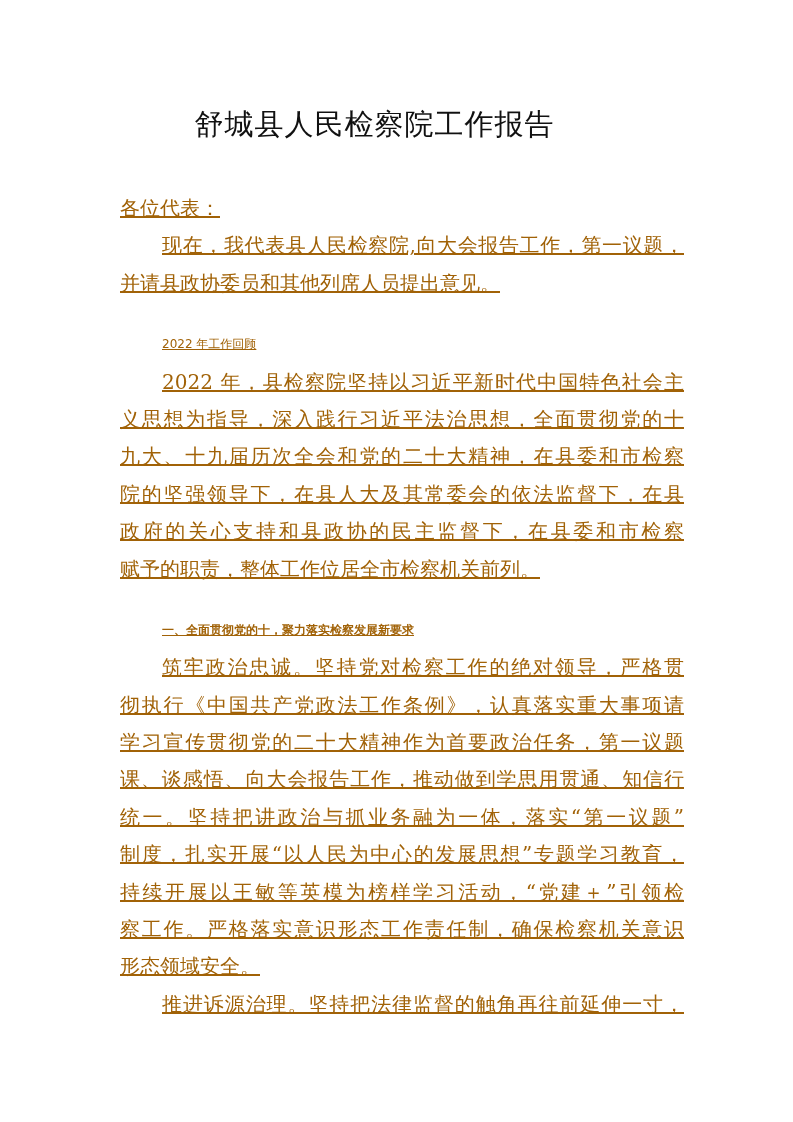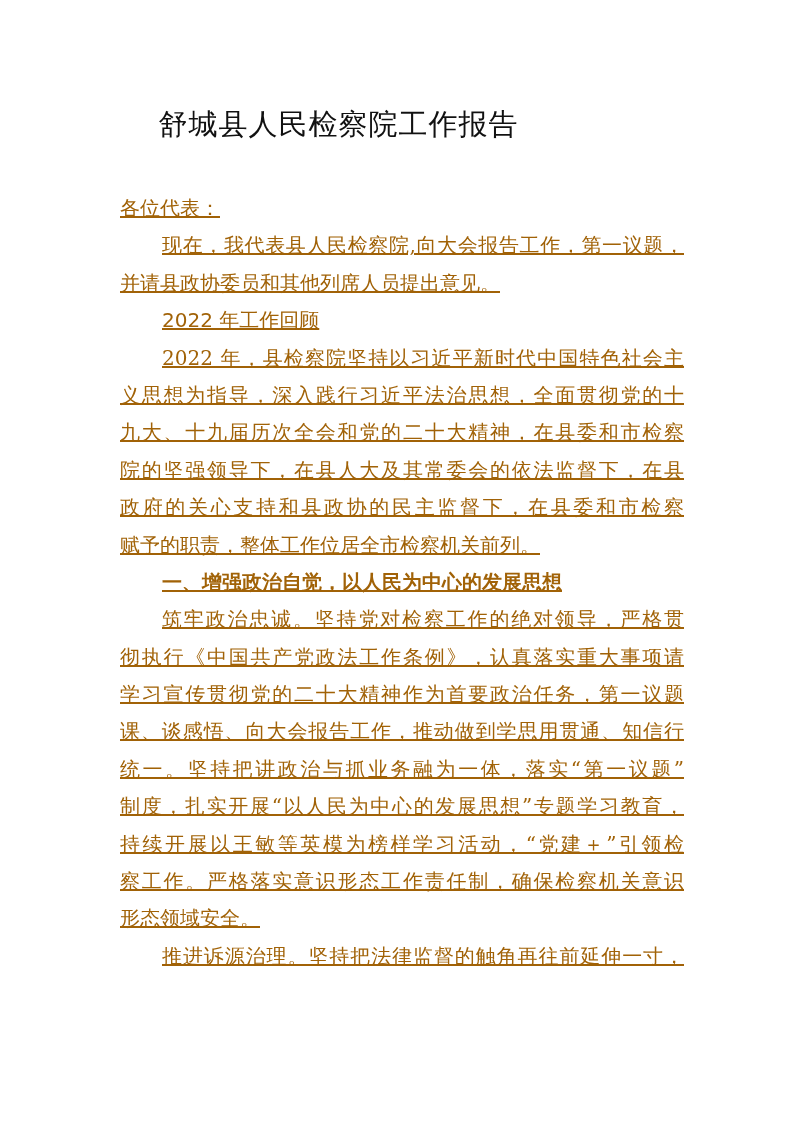--- a/index.html
+++ b/index.html
@@ -26,20 +26,21 @@
       position: absolute;
       top: 104px;
       left: 0;
       width: 677px;
       text-align: center;
       font-size: 29px;
       letter-spacing: 1px;
       line-height: 40px;
       font-family: "DejaVu Serif", "Liberation Serif", serif;
       color: #111;
+      padding-left: 36px;
     }
     .body-text {
       position: absolute;
       left: 120px;
       top: 190px;
       width: 564px;
     }
     .line {
       height: 37.4px;
       line-height: 37.4px;
@@ -54,21 +55,22 @@
     .line.last {
       text-align-last: left;
     }
     .line.indent {
       padding-left: 42px;
     }
     .line.heading {
       font-family: "DejaVu Sans", "Liberation Sans", sans-serif;
       font-weight: bold;
       text-align-last: left;
-      font-size: 20px;
+      font-size: 12px;
+      margin-top: 24px;
     }
     .line.heading.plain {
       font-weight: normal;
     }
   </style>
 </head>
 <body>
 
 <div class="page">
 
@@ -83,21 +85,21 @@
 
     <div class="line indent heading plain">2022 年工作回顾</div>
 
     <div class="line indent">2022 年，县检察院坚持以习近平新时代中国特色社会主</div>
     <div class="line">义思想为指导，深入践行习近平法治思想，全面贯彻党的十</div>
     <div class="line">九大、十九届历次全会和党的二十大精神，在县委和市检察</div>
     <div class="line">院的坚强领导下，在县人大及其常委会的依法监督下，在县</div>
     <div class="line">政府的关心支持和县政协的民主监督下，在县委和市检察</div>
     <div class="line last">赋予的职责，整体工作位居全市检察机关前列。</div>
 
-    <div class="line indent heading">一、增强政治自觉，以人民为中心的发展思想</div>
+    <div class="line indent heading">一、全面贯彻党的十，聚力落实检察发展新要求</div>
 
     <div class="line indent">筑牢政治忠诚。坚持党对检察工作的绝对领导，严格贯</div>
     <div class="line">彻执行《中国共产党政法工作条例》，认真落实重大事项请</div>
     <div class="line">学习宣传贯彻党的二十大精神作为首要政治任务，第一议题</div>
     <div class="line">课、谈感悟、向大会报告工作，推动做到学思用贯通、知信行</div>
     <div class="line">统一。坚持把讲政治与抓业务融为一体，落实“第一议题”</div>
     <div class="line">制度，扎实开展“以人民为中心的发展思想”专题学习教育，</div>
     <div class="line">持续开展以王敏等英模为榜样学习活动，“党建＋”引领检</div>
     <div class="line">察工作。严格落实意识形态工作责任制，确保检察机关意识</div>
     <div class="line last">形态领域安全。</div>

